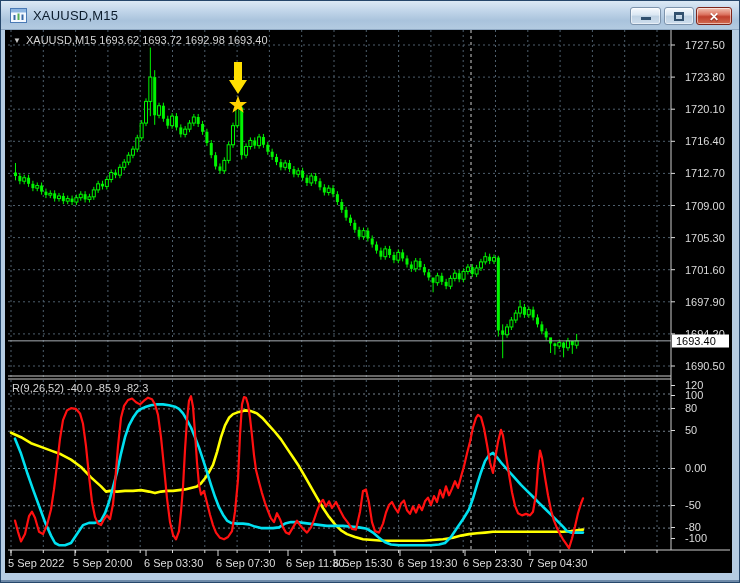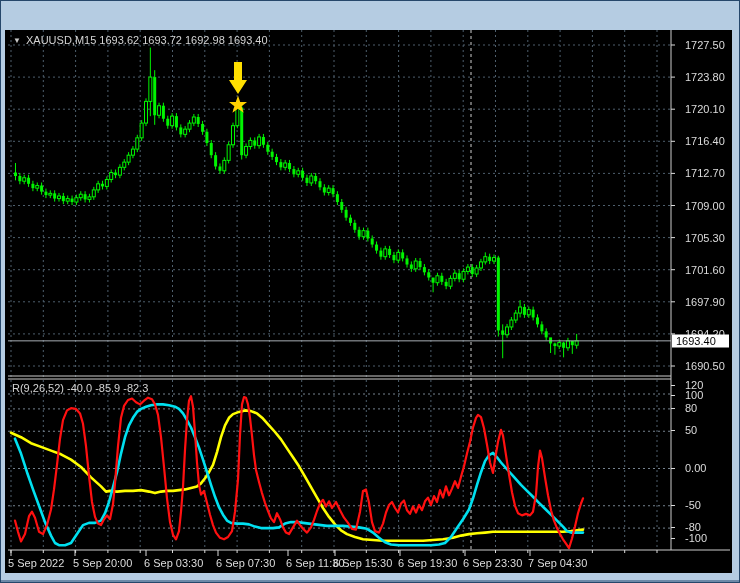--- a/index.html
+++ b/index.html
@@ -47,20 +47,39 @@
     background:#000;
   }
   .client svg{display:block;margin-left:3px;}
   svg text{font-family:"Liberation Sans",sans-serif;}
   .bottom-edge{position:absolute;left:0;right:0;bottom:0;height:2px;background:#6d89a8;}
 </style>
 </head>
 <body>
 
 <div class="window">
+  <div class="titlebar">
+    <svg class="title-icon" viewBox="0 0 17 15">
+      <rect x="0.5" y="0.5" width="16" height="14" fill="#f4f9ff" stroke="#4a7ab5"></rect>
+      <rect x="1" y="1" width="15" height="3.5" fill="#8db6e2"></rect>
+      <rect x="3.5" y="7" width="2" height="5" fill="#3a6aa5"></rect>
+      <rect x="7.5" y="5.5" width="2" height="6.5" fill="#55b055"></rect>
+      <rect x="11.5" y="6.5" width="2" height="5.5" fill="#3a6aa5"></rect>
+    </svg>
+    <span class="title-text">XAUUSD,M15</span>
+    <div class="winbtn min" title="Minimize">
+      <div class="glyph-min"></div>
+    </div>
+    <div class="winbtn max" title="Maximize">
+      <div class="glyph-max"></div>
+    </div>
+    <div class="winbtn close" title="Close">
+      <div class="glyph-close">✕</div>
+    </div>
+  </div>
 
   <div class="client">
     <svg id="chart-svg" width="722" height="541">
       <g id="g-grid">
           <line x1="0" y1="15" x2="663" y2="15" stroke="#4e5f6d" stroke-dasharray="2,3"></line>
           <line x1="0" y1="47.1012000000004" x2="663" y2="47.1012000000004" stroke="#4e5f6d" stroke-dasharray="2,3"></line>
           <line x1="0" y1="79.2024000000008" x2="663" y2="79.2024000000008" stroke="#4e5f6d" stroke-dasharray="2,3"></line>
           <line x1="0" y1="111.30359999999921" x2="663" y2="111.30359999999921" stroke="#4e5f6d" stroke-dasharray="2,3"></line>
           <line x1="0" y1="143.4047999999996" x2="663" y2="143.4047999999996" stroke="#4e5f6d" stroke-dasharray="2,3"></line>
           <line x1="0" y1="175.506" x2="663" y2="175.506" stroke="#4e5f6d" stroke-dasharray="2,3"></line>

